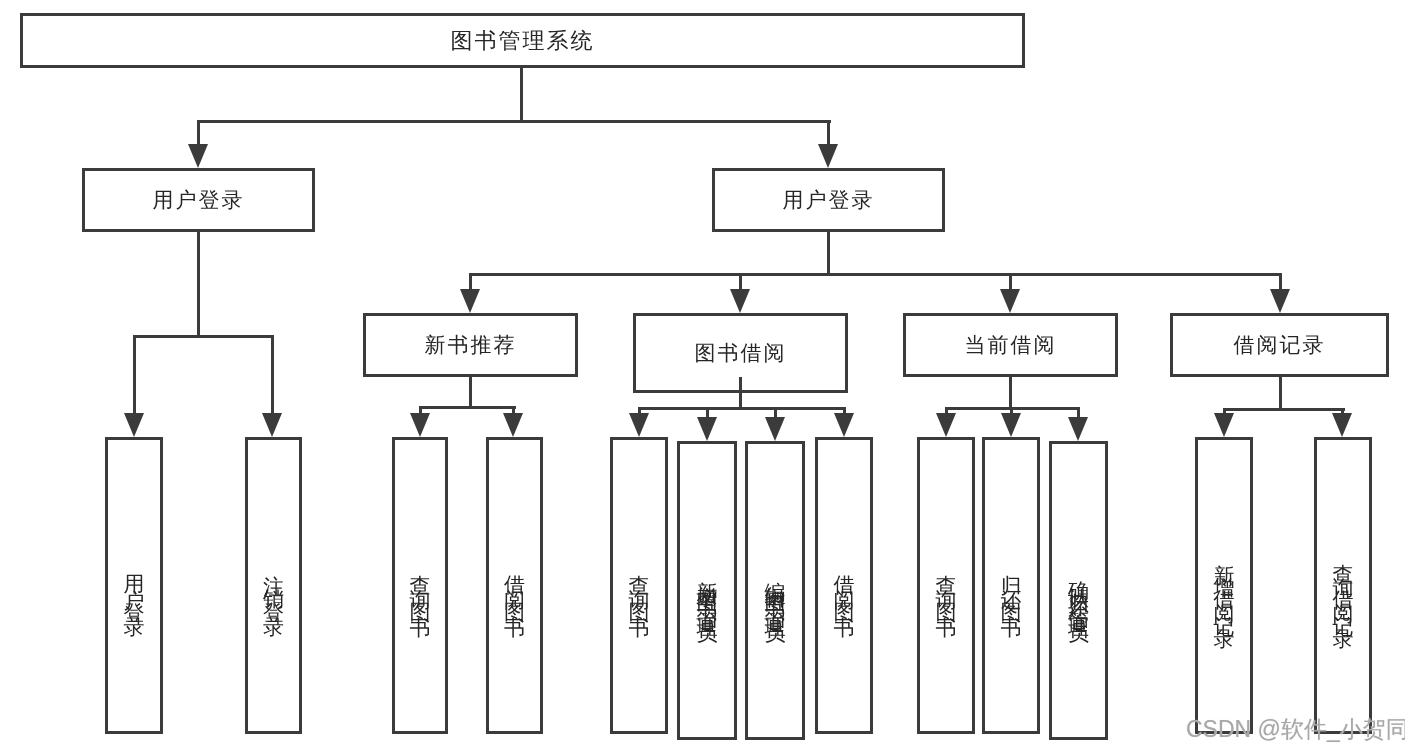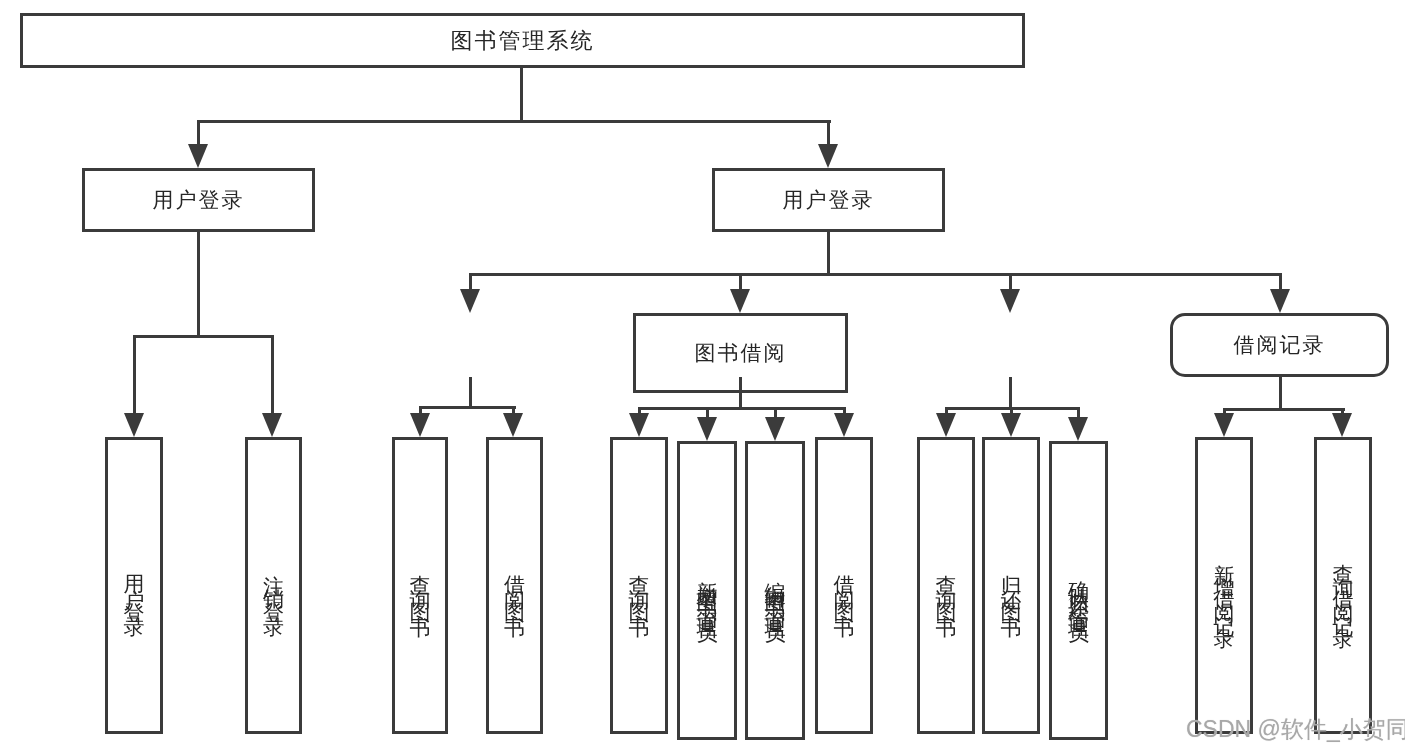--- a/index.html
+++ b/index.html
@@ -88,24 +88,30 @@
   <div class="line" style="left:469px;top:273px;width:813px;height:3px;"></div>
   <div class="line" style="left:469px;top:273px;width:3px;height:18px;"></div>
   <div class="tri" style="left:460px;top:289px;"></div>
   <div class="line" style="left:739px;top:273px;width:3px;height:18px;"></div>
   <div class="tri" style="left:730px;top:289px;"></div>
   <div class="line" style="left:1009px;top:273px;width:3px;height:18px;"></div>
   <div class="tri" style="left:1000px;top:289px;"></div>
   <div class="line" style="left:1279px;top:273px;width:3px;height:18px;"></div>
   <div class="tri" style="left:1270px;top:289px;"></div>
 
+  <div class="box h-box" style="left:363px;top:313px;width:215px;height:64px;">
+    <span>新书推荐</span>
+  </div>
   <div class="box h-box" style="left:633px;top:313px;width:215px;height:80px;">
     <span>图书借阅</span>
   </div>
-  <div class="box h-box" style="left:1170px;top:313px;width:219px;height:64px;border-radius:15px;">
+  <div class="box h-box" style="left:903px;top:313px;width:215px;height:64px;">
+    <span>当前借阅</span>
+  </div>
+  <div class="box h-box" style="left:1170px;top:313px;width:219px;height:64px;">
     <span>借阅记录</span>
   </div>
 
   <div class="line" style="left:469px;top:377px;width:3px;height:32px;"></div>
   <div class="line" style="left:419px;top:406px;width:97px;height:3px;"></div>
   <div class="line" style="left:419px;top:406px;width:3px;height:9px;"></div>
   <div class="tri" style="left:410px;top:413px;"></div>
   <div class="line" style="left:512px;top:406px;width:3px;height:9px;"></div>
   <div class="tri" style="left:503px;top:413px;"></div>
 

